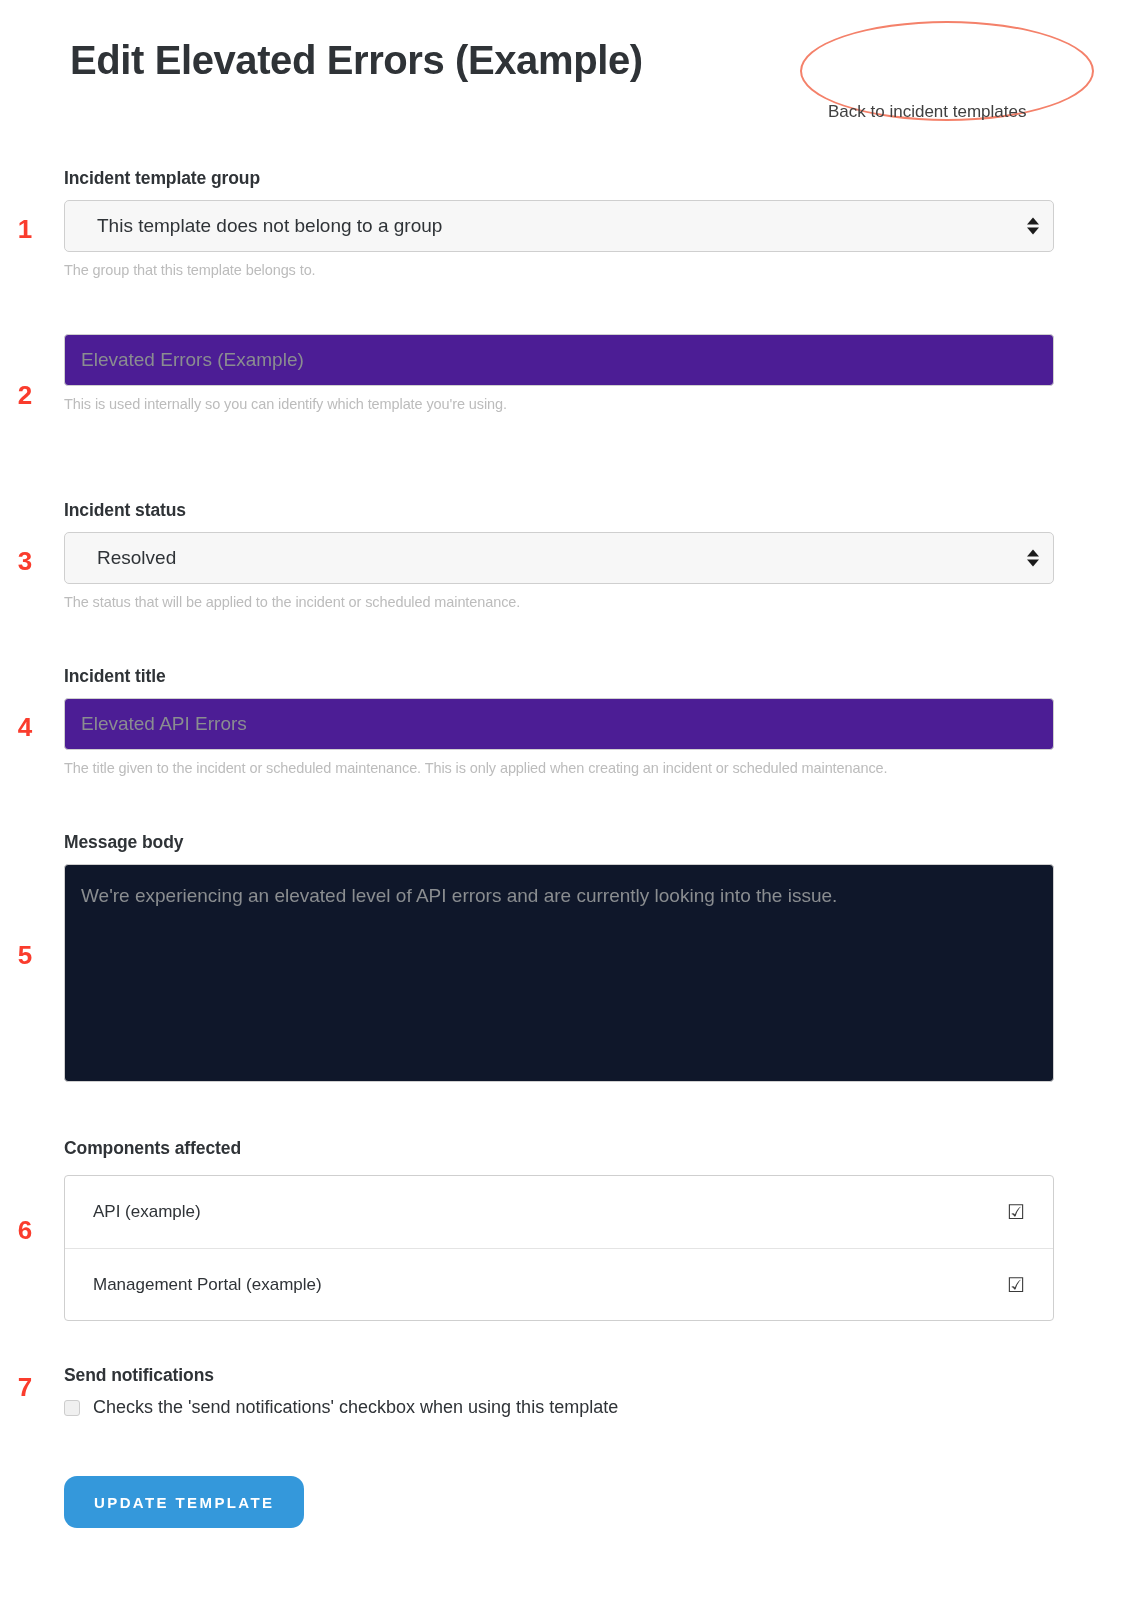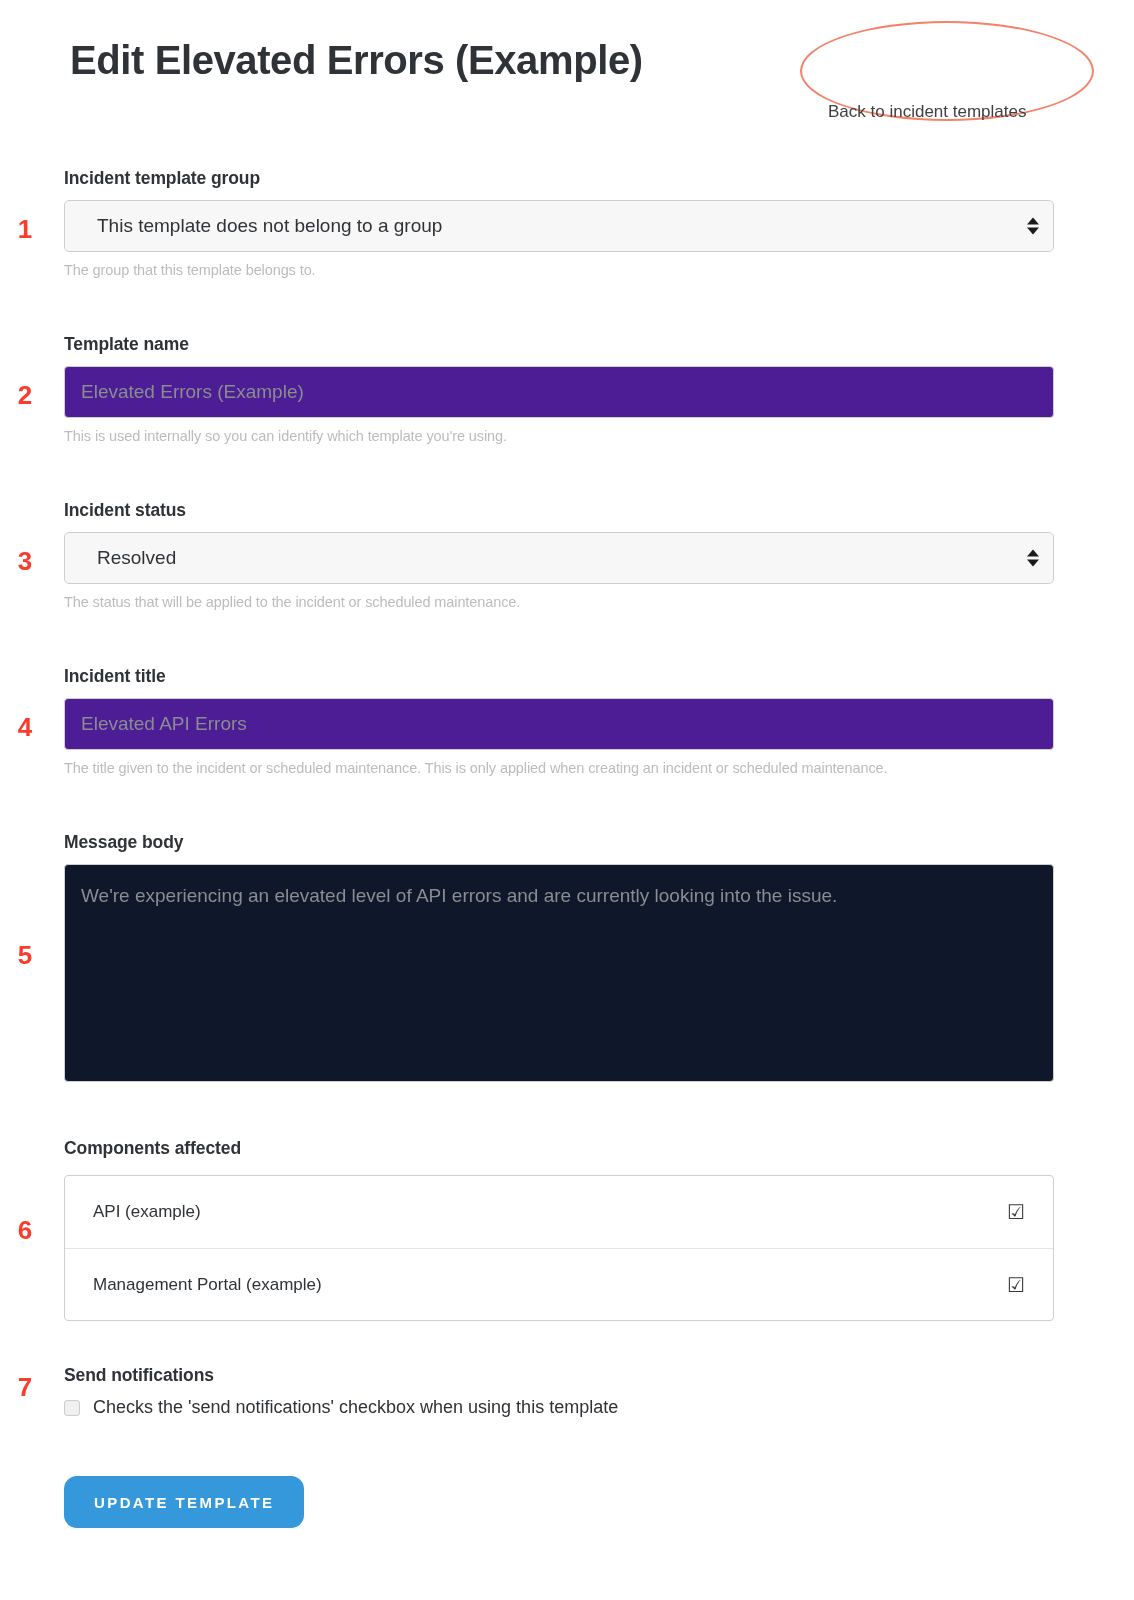--- a/index.html
+++ b/index.html
@@ -254,21 +254,20 @@
       <span class="select-arrows">
         <span class="arrow-up"></span>
         <span class="arrow-down"></span>
       </span>
     </div>
     <div class="field-hint">The group that this template belongs to.</div>
   </div>
 
   <div class="annot-num" style="left:10px; top:382px;">2</div>
   <div class="field" style="top:334px;">
-    <div class="field-label">Template name</div>
     <div class="text-input">
       <span>Elevated Errors (Example)</span>
     </div>
     <div class="field-hint">This is used internally so you can identify which template you're using.</div>
   </div>
 
   <div class="annot-num" style="left:10px; top:548px;">3</div>
   <div class="field" style="top:500px;">
     <div class="field-label">Incident status</div>
     <div class="select-box">

